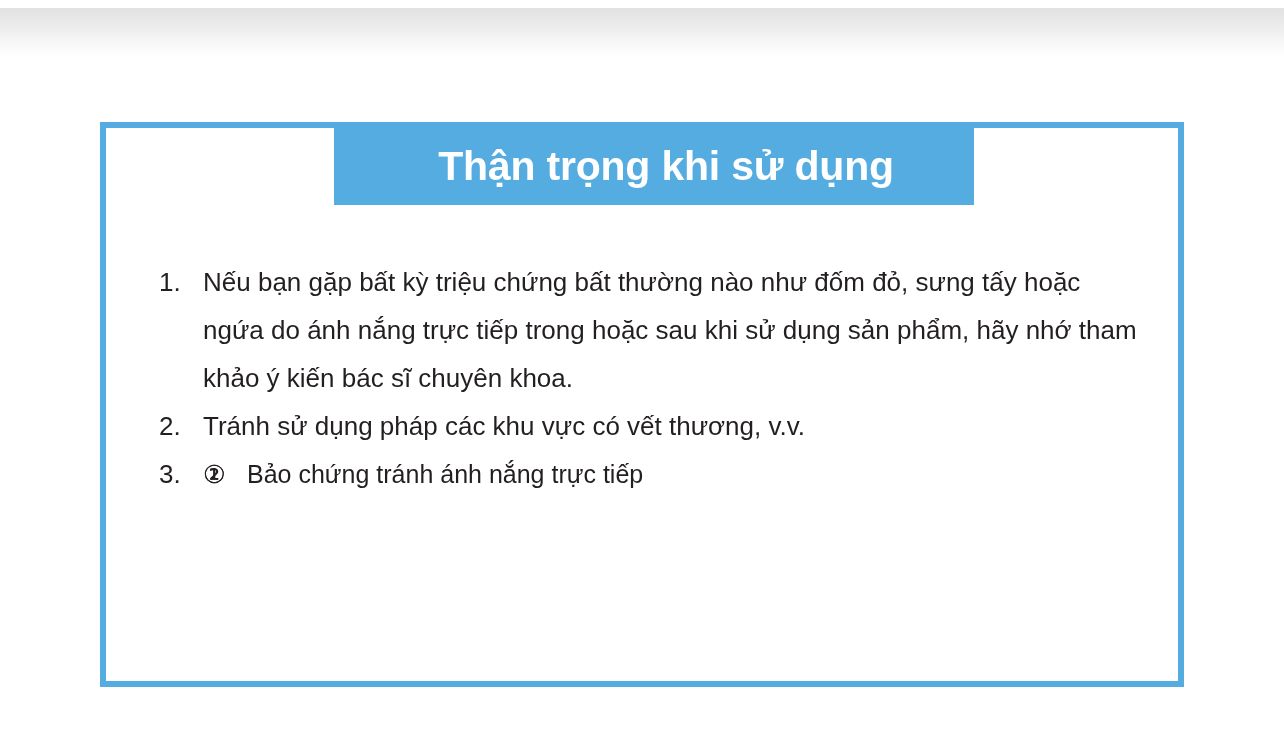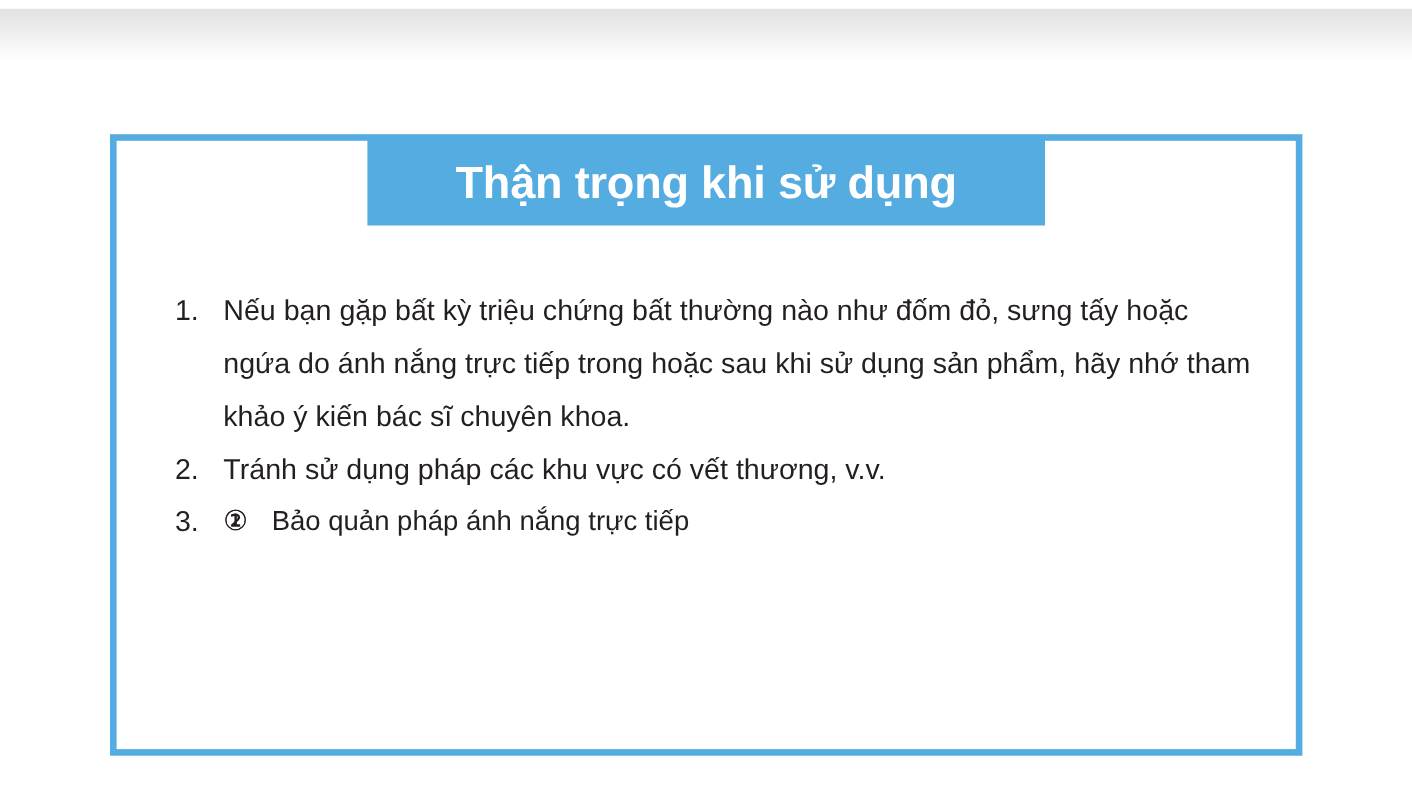--- a/index.html
+++ b/index.html
@@ -48,20 +48,21 @@
   .title-banner {
     position: absolute;
     left: 334px;
     top: 127px;
     width: 616px;
     height: 78px;
     background: #55ace0;
     display: flex;
     align-items: center;
     justify-content: center;
+    padding-left: 24px;
   }
   .title-text {
     color: #ffffff;
     font-size: 41px;
     font-weight: bold;
     letter-spacing: -0.2px;
     line-height: 1;
     white-space: nowrap;
   }
 
@@ -146,19 +147,19 @@
 
     <li>
       <span class="marker">3.</span>
 
       <ol class="sub-list">
         <li>
           <span class="marker-circle">①</span>
         </li>
         <li>
           <span class="marker-circle">②</span>
-          <span>Bảo quản pháp ánh nắng trực tiếp</span>
+          <span>Bảo chứng tránh ánh nắng trực tiếp</span>
         </li>
       </ol>
     </li>
 
   </ol>
 </div>
 
 </body></html>

